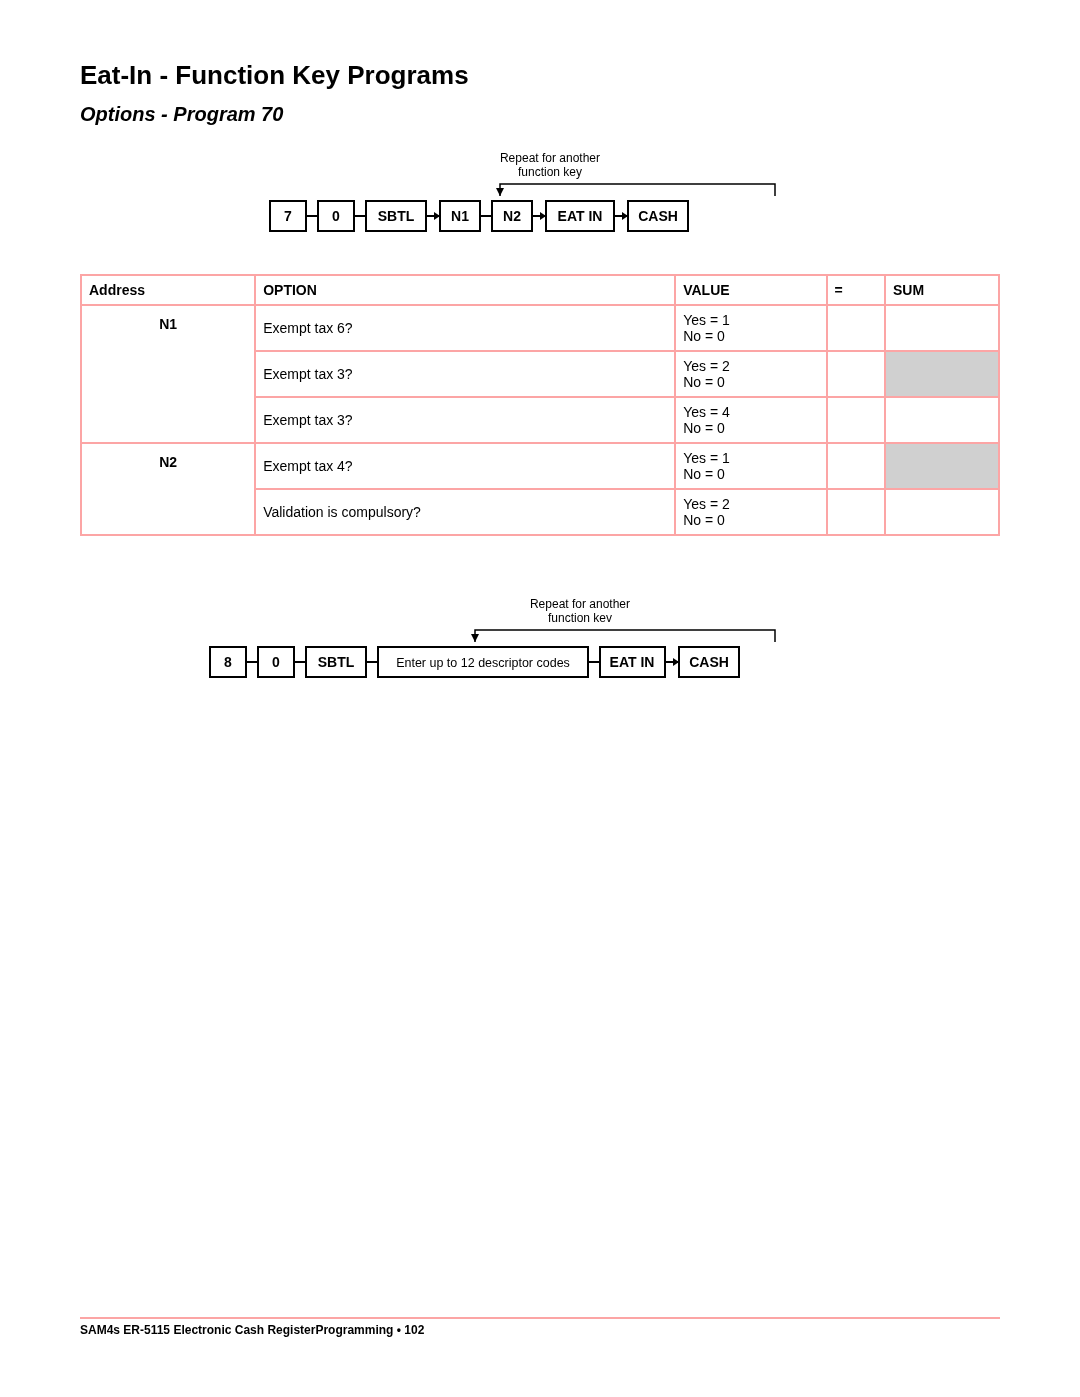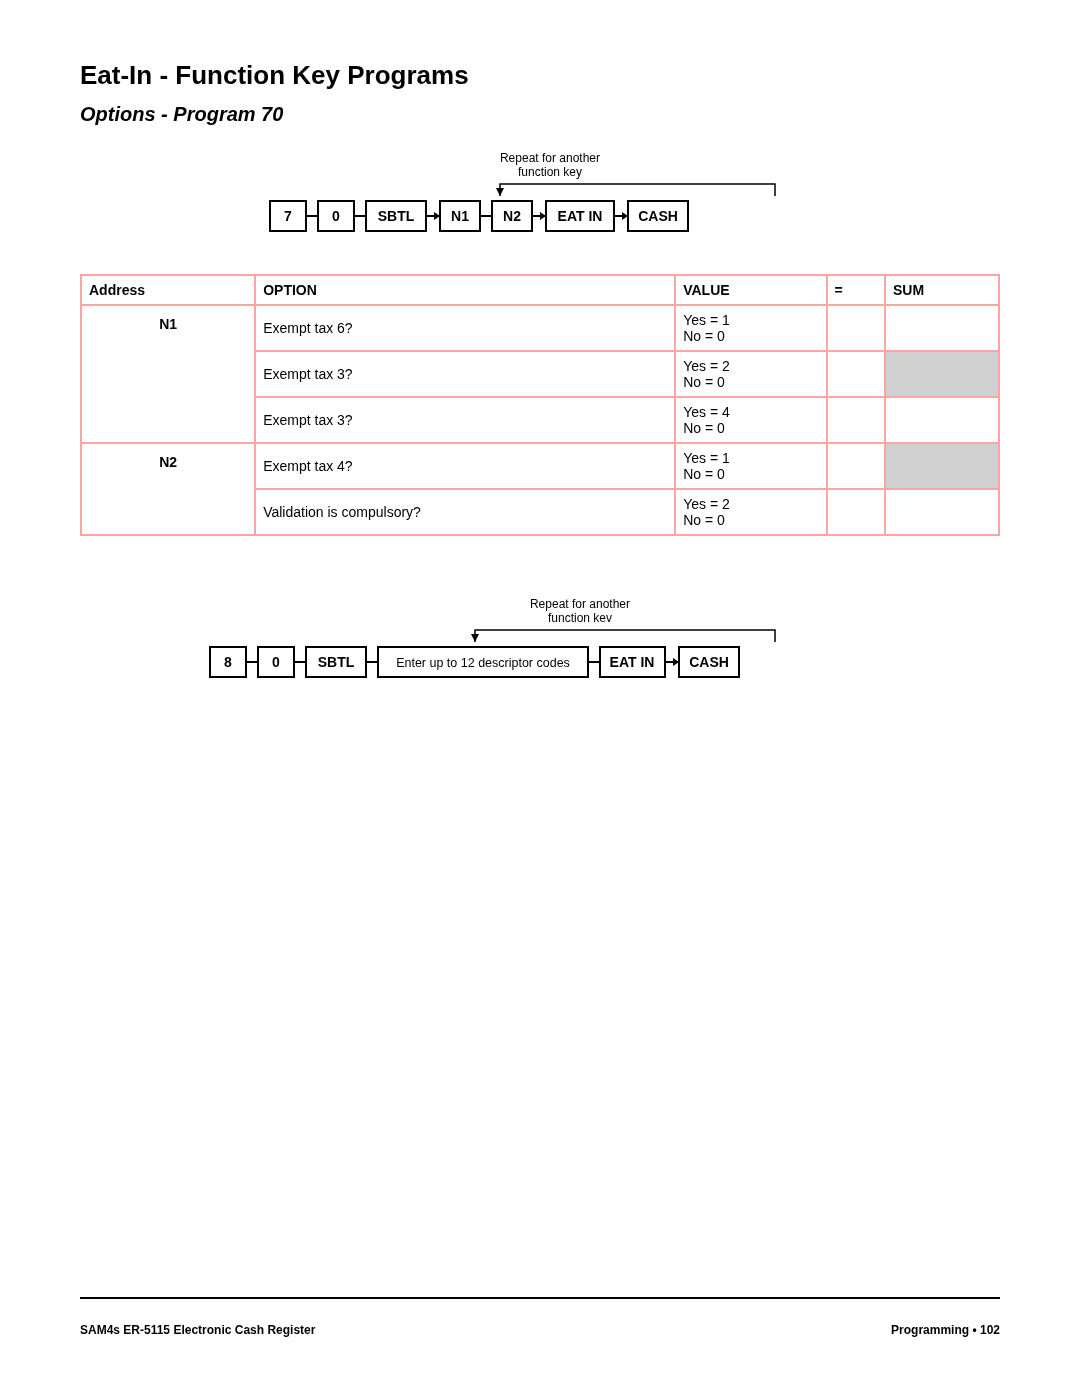--- a/index.html
+++ b/index.html
@@ -51,24 +51,24 @@
       text-align: center;
       vertical-align: top;
       padding-top: 10px;
     }
     .options-table td.shaded {
       background: #d0d0d0;
     }
     
     .footer {
       margin-top: auto;
-      border-top: 2px solid #000000;
-      padding-top: 24px;
+      border-top: 2px solid #fca5a5;
+      padding-top: 4px;
       display: flex;
-      justify-content: space-between;
+      justify-content: flex-start;
       font-size: 12px;
       font-weight: bold;
     }
     
     .diagram-wrapper {
       display: flex;
       justify-content: center;
       margin-bottom: 28px;
       position: relative;
     }

